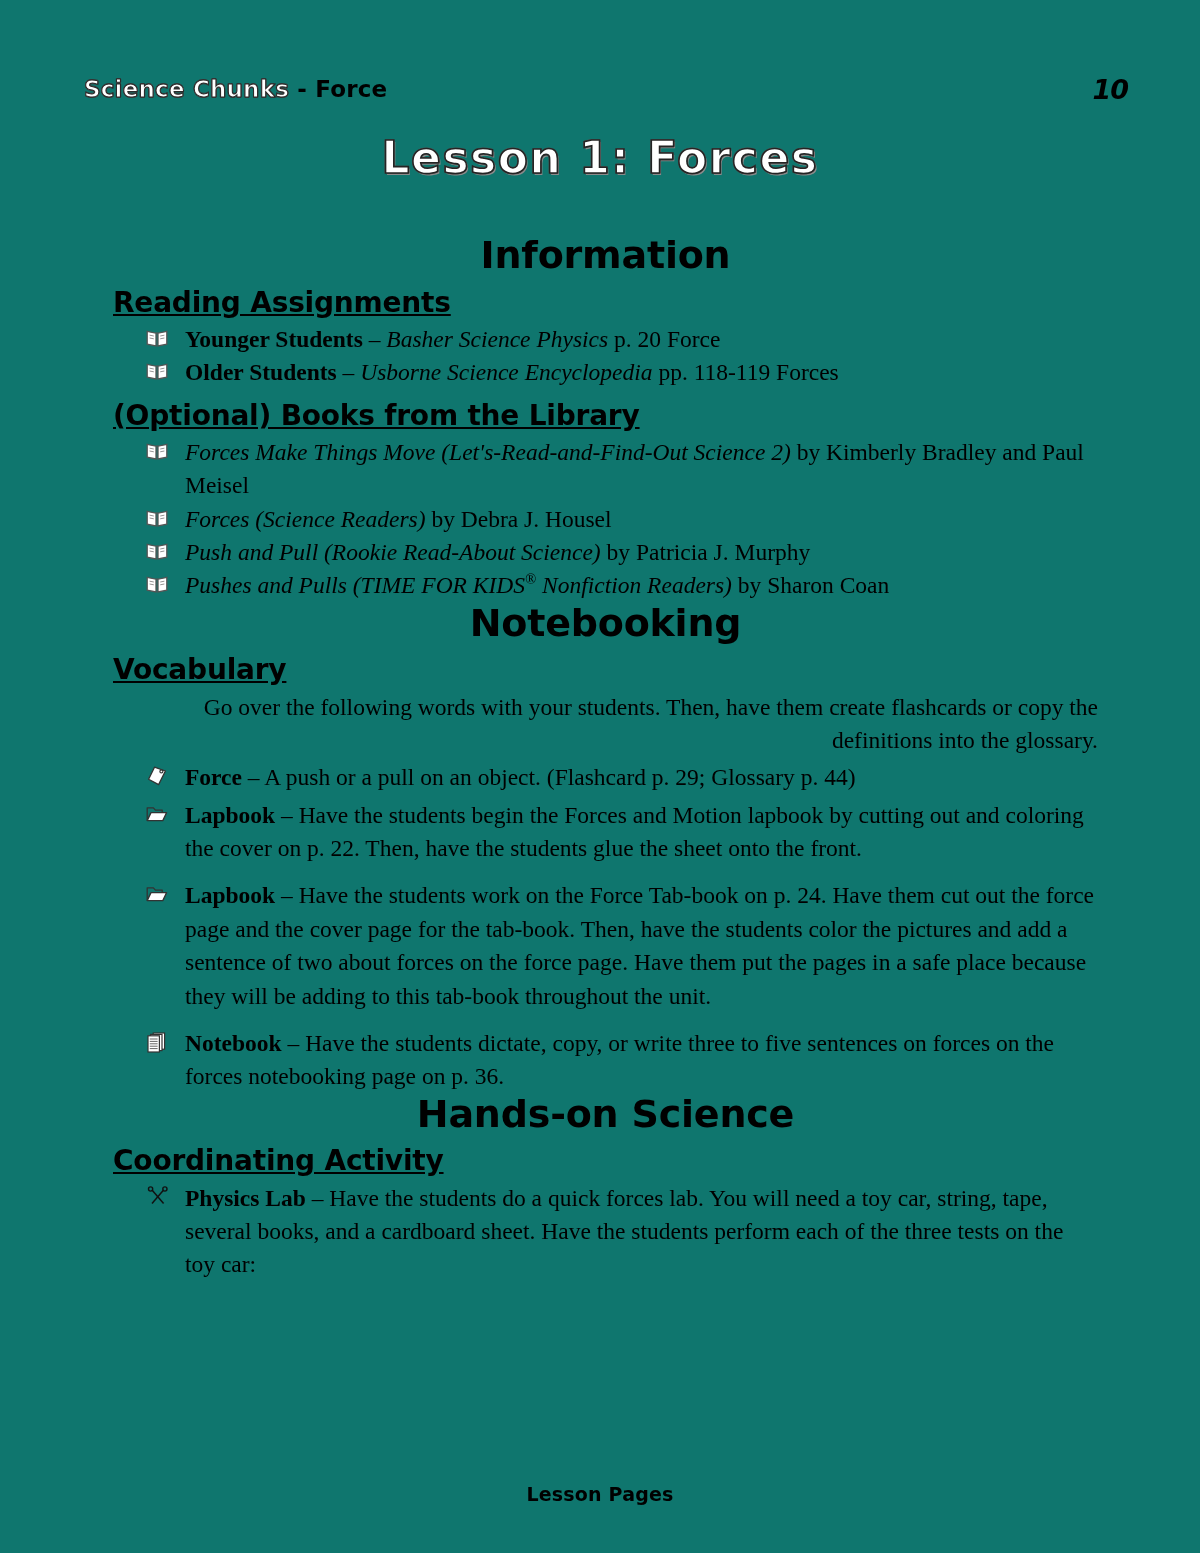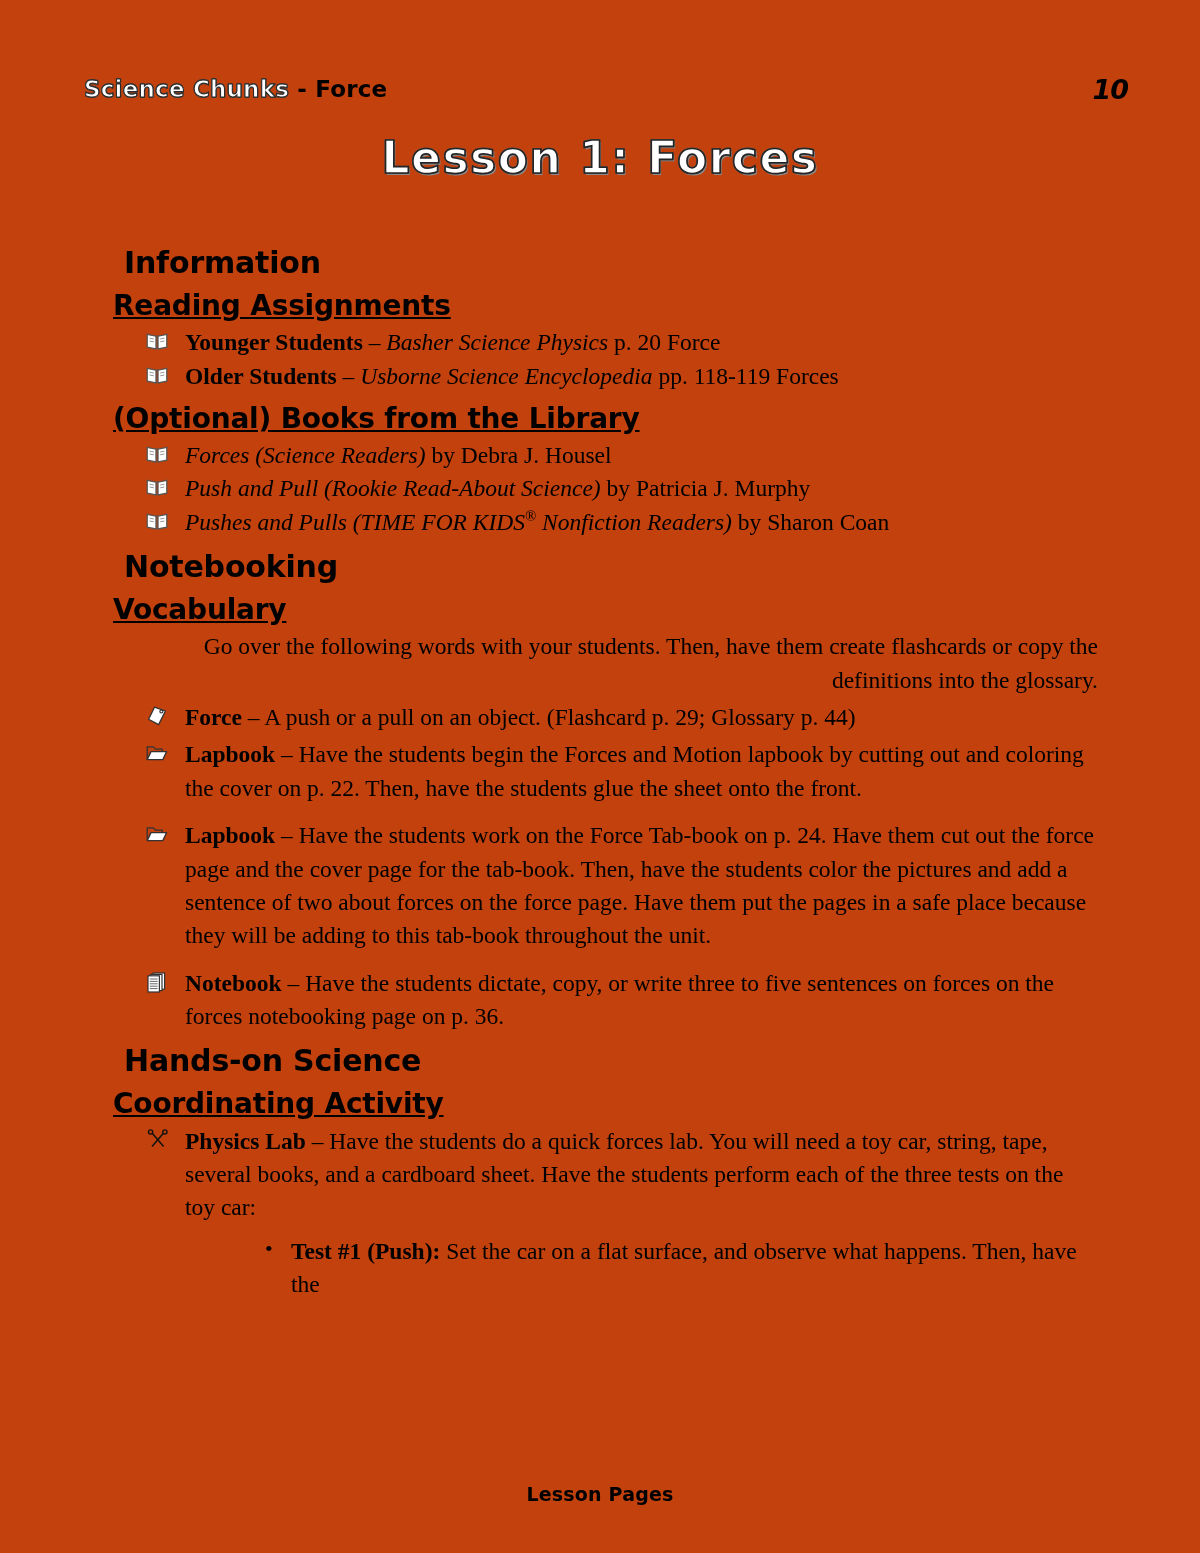--- a/index.html
+++ b/index.html
@@ -4,21 +4,21 @@
 <style>
   html, body {
     margin: 0;
     padding: 0;
     background: #ffffff;
   }
   .page {
     position: relative;
     width: 1200px;
     height: 1553px;
-    background: #c2410c;
+    background: #0f766e;
     font-family: "Liberation Serif", serif;
     color: #000000;
     overflow: hidden;
     box-sizing: border-box;
   }
 
   
   .running-head {
     position: absolute;
     top: 76px;
@@ -81,23 +81,23 @@
   .content {
     position: absolute;
     left: 113px;
     top: 235px;
     width: 985px;
   }
 
   h2.major {
     font-family: "DejaVu Sans", sans-serif;
     font-weight: bold;
-    font-size: 30px;
-    text-align: left;
-    margin: 11px;
+    font-size: 38px;
+    text-align: center;
+    margin: 0;
     letter-spacing: -0.2px;
     line-height: 1.1;
   }
   .major-info   { margin-top: 0px; }
   .major-note   { margin-top: 46px; }
   .major-hands  { margin-top: 52px; }
 
   h3.minor {
     font-family: "DejaVu Sans", sans-serif;
     font-weight: bold;
@@ -217,20 +217,33 @@
             <line x1="4.6" y1="12" x2="8.8" y2="12.8" stroke="#888" stroke-width="0.9"></line>
             <line x1="15.2" y1="10" x2="19.4" y2="9.2" stroke="#888" stroke-width="0.9"></line>
             <line x1="15.2" y1="12.8" x2="19.4" y2="12" stroke="#888" stroke-width="0.9"></line>
           </svg>
         </span><span class="bold">Older Students</span><span> – </span><span class="ital">Usborne Science Encyclopedia</span><span> pp. 118-119 Forces</span>
       </li>
     </ul>
 
     <h3 class="minor">(Optional) Books from the Library</h3>
     <ul class="icon-list">
+      <li>
+        <span class="li-icon">
+          <svg viewBox="0 0 24 24" width="24" height="24">
+            <path d="M2.2 5.4 L11 7.2 L11 20 L2.2 18.2 Z" fill="#fff" stroke="#555" stroke-width="1.3"></path>
+            <path d="M21.8 5.4 L13 7.2 L13 20 L21.8 18.2 Z" fill="#fff" stroke="#555" stroke-width="1.3"></path>
+            <line x1="11" y1="7.2" x2="13" y2="7.2" stroke="#555" stroke-width="1.3"></line>
+            <line x1="4.6" y1="9.2" x2="8.8" y2="10" stroke="#888" stroke-width="0.9"></line>
+            <line x1="4.6" y1="12" x2="8.8" y2="12.8" stroke="#888" stroke-width="0.9"></line>
+            <line x1="15.2" y1="10" x2="19.4" y2="9.2" stroke="#888" stroke-width="0.9"></line>
+            <line x1="15.2" y1="12.8" x2="19.4" y2="12" stroke="#888" stroke-width="0.9"></line>
+          </svg>
+        </span><span class="ital">Forces Make Things Move (Let's-Read-and-Find-Out Science 2)</span><span> by Kimberly Bradley and Paul Meisel</span>
+      </li>
       <li>
         <span class="li-icon">
           <svg viewBox="0 0 24 24" width="24" height="24">
             <path d="M2.2 5.4 L11 7.2 L11 20 L2.2 18.2 Z" fill="#fff" stroke="#555" stroke-width="1.3"></path>
             <path d="M21.8 5.4 L13 7.2 L13 20 L21.8 18.2 Z" fill="#fff" stroke="#555" stroke-width="1.3"></path>
             <line x1="11" y1="7.2" x2="13" y2="7.2" stroke="#555" stroke-width="1.3"></line>
             <line x1="4.6" y1="9.2" x2="8.8" y2="10" stroke="#888" stroke-width="0.9"></line>
             <line x1="4.6" y1="12" x2="8.8" y2="12.8" stroke="#888" stroke-width="0.9"></line>
             <line x1="15.2" y1="10" x2="19.4" y2="9.2" stroke="#888" stroke-width="0.9"></line>
             <line x1="15.2" y1="12.8" x2="19.4" y2="12" stroke="#888" stroke-width="0.9"></line>
@@ -320,23 +333,20 @@
       <li>
         <span class="li-icon">
           <svg viewBox="0 0 24 24" width="24" height="24">
             <line x1="7.0" y1="5.0" x2="18.6" y2="18.4" stroke="#111" stroke-width="1.5"></line>
             <line x1="18.6" y1="5.0" x2="7.0" y2="18.4" stroke="#111" stroke-width="1.5"></line>
             <circle cx="5.6" cy="4.0" r="2.1" fill="none" stroke="#111" stroke-width="1.4"></circle>
             <circle cx="19.9" cy="4.0" r="2.1" fill="none" stroke="#111" stroke-width="1.4"></circle>
           </svg>
         </span><span class="bold">Physics Lab</span><span> – </span><span>Have the students do a quick forces lab. You will need a toy car, string, tape, several books, and a cardboard sheet. Have the students perform each of the three tests on the toy car:</span>
 
-        <ul class="sub-list">
-          <li><span class="bold">Test #1 (Push):</span><span> Set the car on a flat surface, and observe what happens. Then, have the</span></li>
-        </ul>
       </li>
     </ul>
 
   </div>
 
   <div class="footer">Lesson Pages</div>
 
 </div>
 
 </body></html>

